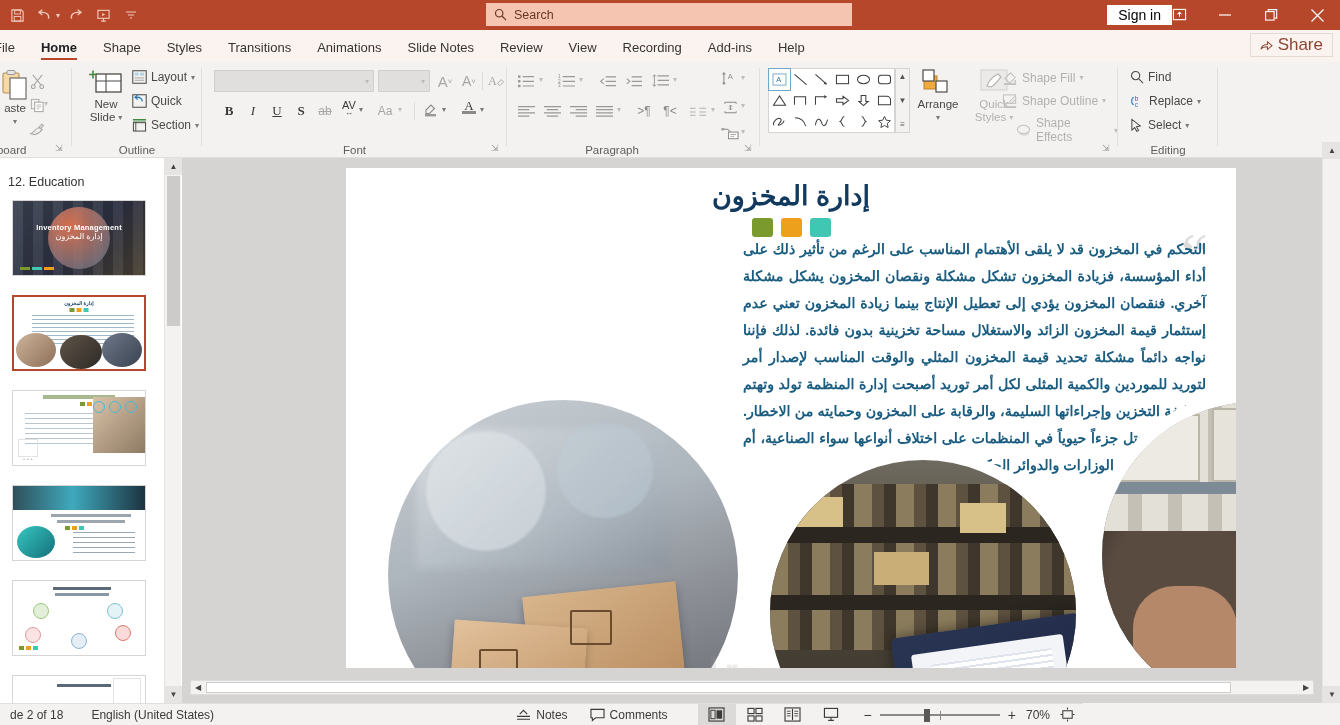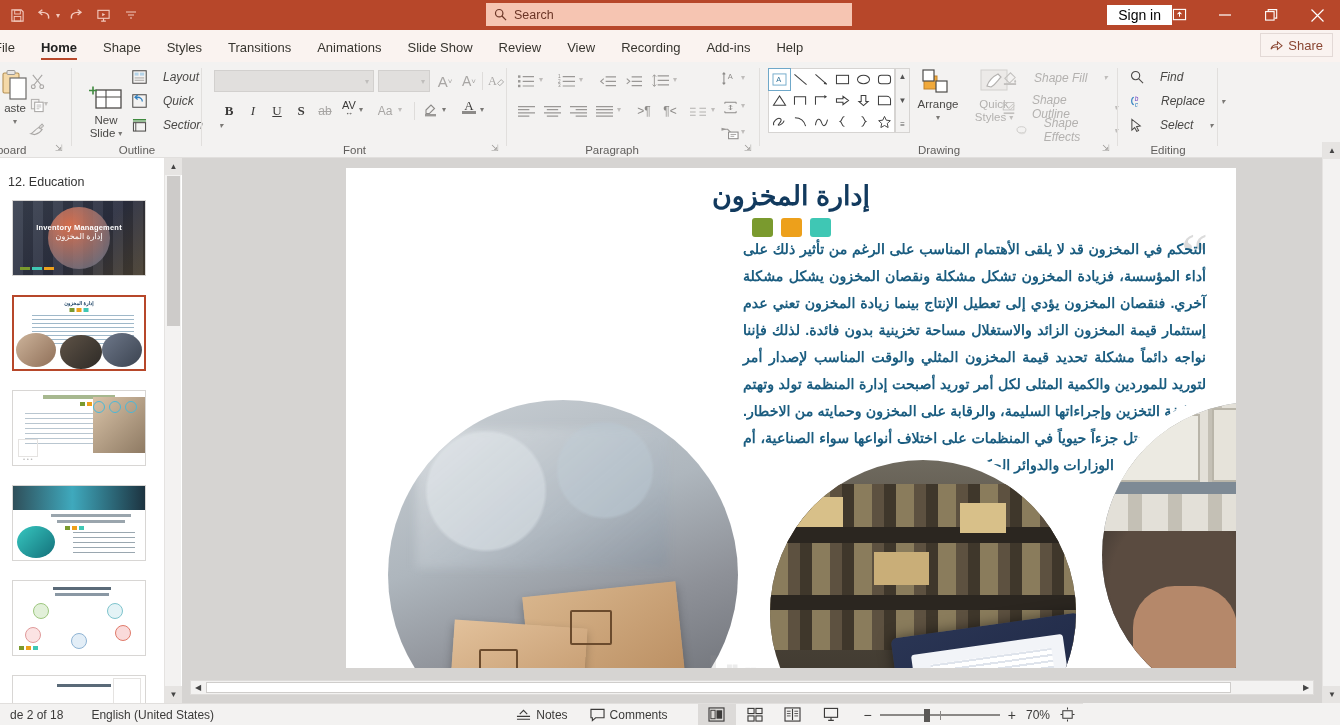--- a/index.html
+++ b/index.html
@@ -54,21 +54,21 @@
   .tab.first { padding-left: 0; margin-left: -6px; }
   .tab.active { font-weight: bold; color: #212121; }
   .tab.active::after {
     content: ""; position: absolute; left: 13px; right: 13px; bottom: 2px;
     height: 2.5px; background: #b7472a;
   }
   .sharebtn {
     position: absolute; right: 7px; top: 3px; height: 24px;
     border: 1px solid #e3d9d6; background: #faf3f0;
     display: flex; align-items: center; gap: 5px; padding: 0 9px;
-    font-size: 13px; color: #8a4632;
+    font-size: 17px; color: #8a4632;
   }
 
   
   .ribbon {
     position: absolute; left: 0; top: 62px; width: 1340px; height: 96px;
     background: #f3f2f1; border-bottom: 1px solid #e1dfdd;
   }
   .grp { position: absolute; top: 0; height: 96px; }
   .grp-label {
     position: absolute; bottom: 2px; width: 100%; text-align: center;
@@ -79,22 +79,22 @@
     position: absolute; bottom: 4px; width: 11px; height: 11px;
     color: #9a9896; font-size: 9px;
   }
   .dk { color: #494846; }
 
   .bigbtn {
     position: absolute; display: flex; flex-direction: column; align-items: center;
     font-size: 11.5px; color: #494846; line-height: 13px; text-align: center;
   }
   .smrow {
-    position: absolute; display: flex; align-items: center; gap: 16px;
-    font-size: 12px; color: #494846; font-style: italic;
+    position: absolute; display: flex; align-items: center; gap: 4px;
+    font-size: 12px; color: #494846;
   }
   .smrow.dis { color: #b3b1af; }
   .chev { font-size: 8px; color: #7a7875; }
   .chev.dis { color: #bfbdbb; }
 
   .fontbox {
     position: absolute; background: #e1dfdd; border: 1px solid #d2d0ce;
     height: 22px; display: flex; align-items: center; justify-content: flex-end;
     padding-right: 4px;
   }
@@ -285,21 +285,21 @@
     </div>
   </div>
 
   <div class="tabstrip">
     <div class="tab first">File</div>
     <div class="tab active">Home</div>
     <div class="tab">Shape</div>
     <div class="tab">Styles</div>
     <div class="tab">Transitions</div>
     <div class="tab">Animations</div>
-    <div class="tab">Slide Show</div>
+    <div class="tab">Slide Notes</div>
     <div class="tab">Review</div>
     <div class="tab">View</div>
     <div class="tab">Recording</div>
     <div class="tab">Add-ins</div>
     <div class="tab">Help</div>
     <div class="sharebtn">
       <svg width="13" height="12" viewBox="0 0 14 13">
           <path d="M1 11c1-4 4-5 7-5V3l5 4.2L8 11.4V8.4C5 8.4 2.4 9 1 11z" fill="none" stroke="#8a4632" stroke-width="1.1"></path>
         </svg>
       <span>Share</span>
@@ -338,21 +338,21 @@
             <path d="M2 13.5c3-1 4-4 8-6.5l4 2c-2.5 4-5.6 4.8-8 5.5z" fill="none" stroke="#a8a6a4" stroke-width="1.1"></path>
             <path d="M10.5 6.2L14 3l1.6 2.4-3.2 2.6z" fill="#d6d4d2" stroke="#a8a6a4" stroke-width="1"></path>
           </svg>
       </div>
       <div class="grp-label" style="left:-12px;width:84px;text-align:left;padding-left:0">ipboard</div>
       <div class="dlg" style="right:6px">⇲</div>
       <div class="grp-sep" style="right:0"></div>
     </div>
 
     <div class="grp" style="left:72px;width:130px">
-      <div class="bigbtn" style="left:8px;top:22px;width:52px">
+      <div class="bigbtn" style="left:8px;top:6px;width:52px">
         <svg width="34" height="30" viewBox="0 0 34 30">
           <rect x="7" y="6" width="25" height="18" fill="#fff" stroke="#4d4b49" stroke-width="1.3"></rect>
           <path d="M17 6v18M7 13h25" stroke="#4d4b49" stroke-width="1.1"></path>
           <path d="M4 2.5v8M0 6.5h8" stroke="#3f8a3f" stroke-width="1.6"></path>
         </svg>
         <span>New</span>
         <span style="display:flex;gap:3px;align-items:center">
           <span>Slide</span>
           <span class="chev">▾</span>
         </span>
@@ -679,21 +679,20 @@
       </div>
       <div class="smrow dis" style="left:256px;top:54px">
         <svg width="16" height="15" viewBox="0 0 17 16">
             <ellipse cx="8" cy="7" rx="6.5" ry="4.5" fill="none" stroke="#c2c0be" stroke-width="1.1"></ellipse>
             <path d="M4 11c3 2.5 7 2.5 10 0" stroke="#d6d4d2" stroke-width="1.1" fill="none"></path>
           </svg>
         <span>Shape Effects</span>
         <span class="chev dis">▾</span>
       </div>
 
-      <div class="grp-label">Drawing</div>
       <div class="dlg" style="right:5px">⇲</div>
       <div class="grp-sep" style="right:0"></div>
     </div>
 
     <div class="grp" style="left:1118px;width:100px">
       <div class="smrow" style="left:12px;top:8px">
         <svg width="14" height="14" viewBox="0 0 15 15">
             <circle cx="6" cy="6" r="4.4" fill="none" stroke="#4d4b49" stroke-width="1.2"></circle>
             <path d="M9.2 9.2L14 14" stroke="#4d4b49" stroke-width="1.2"></path>
           </svg>

